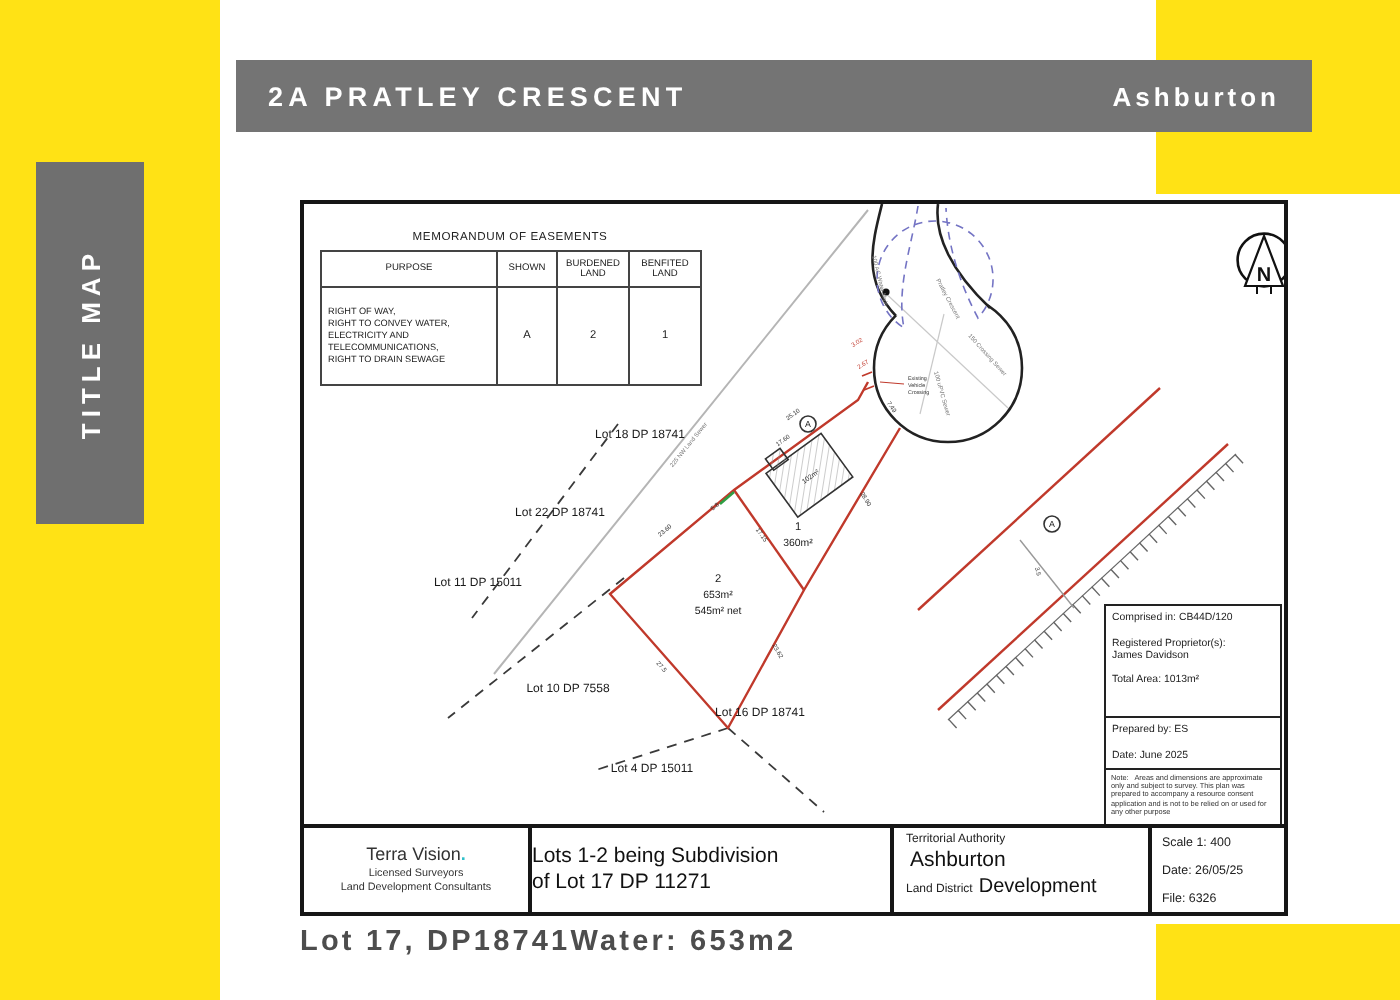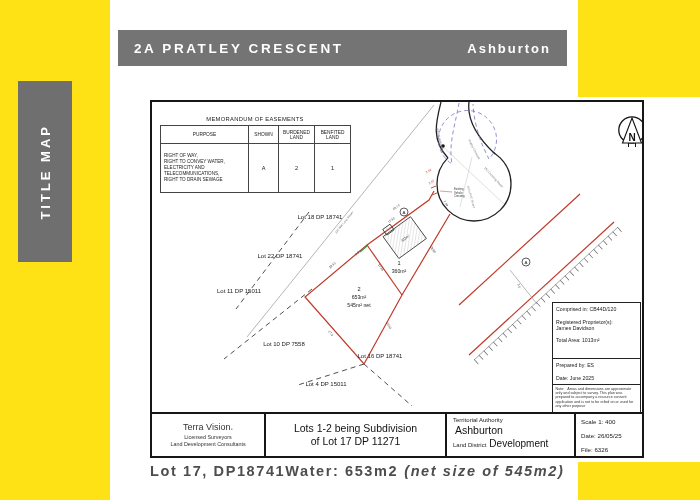--- a/index.html
+++ b/index.html
@@ -10,21 +10,21 @@
   .yellow{background:#ffe215;}
   #yellow-left{left:0;top:0;width:110px;height:500px;}
   #yellow-tr{left:578px;top:0;width:122px;height:97px;}
   #yellow-br{left:578px;top:462px;width:122px;height:38px;}
   
   #titlemap{left:18px;top:81px;width:54px;height:181px;background:#6f6f6f;
             display:flex;align-items:center;justify-content:center;}
   #titlemap span{writing-mode:vertical-rl;transform:rotate(180deg);color:#fff;
             font-weight:bold;font-size:13px;letter-spacing:3px;}
   
-  #headerbar{left:118px;top:30px;width:449px;height:36px;background:#747474;
+  #headerbar{left:118px;top:30px;width:538px;height:36px;background:#747474;
             display:flex;align-items:center;justify-content:space-between;
             padding:0 16px;box-sizing:border-box;color:#fff;font-weight:bold;}
   #headerbar .addr{font-size:13.5px;letter-spacing:2.6px;}
   #headerbar .town{font-size:13px;letter-spacing:2px;}
   
   #sheet{left:150px;top:100px;width:490px;height:354px;border:2px solid #161616;background:#fff;}
   #plansvg{position:absolute;left:0;top:0;}
   
   #memo{left:8px;top:14px;width:190px;}
   #memo .memo-title{text-align:center;font-size:5.8px;letter-spacing:.3px;color:#222;margin-bottom:3px;}
@@ -44,21 +44,21 @@
   #infobox .gap{height:7px;}
   #infobox .gap2{height:6px;}
   
   #titleblock{left:0;bottom:0;right:0;height:42px;border-top:2px solid #161616;display:flex;background:#fff;}
   #titleblock .cell{box-sizing:border-box;}
   #tb1{width:112px;display:flex;flex-direction:column;align-items:center;justify-content:center;}
   #tb1 .firm{font-size:9px;color:#333;margin-bottom:2px;}
   #tb1 .firm .dot{color:#2fbfc9;font-weight:bold;}
   #tb1 .sub{font-size:5.4px;color:#333;line-height:1.35;text-align:center;}
   #tb2{width:183px;border-left:2px solid #161616;border-right:2px solid #161616;
-       display:flex;flex-direction:column;align-items:center;justify-content:center;
+       display:flex;flex-direction:column;justify-content:center;
        font-size:10.5px;color:#111;line-height:1.25;}
   #tb3{width:127px;padding:3px 6px;}
   #tb3 .lbl{font-size:6px;color:#222;}
   #tb3 .big{font-size:10.5px;color:#111;margin:1px 0 2px 2px;}
   #tb3 .row{display:flex;align-items:baseline;gap:3px;margin-top:1px;}
   #tb3 .row .big2{font-size:10px;color:#111;}
   #tb4{flex:1;border-left:2px solid #161616;padding:3.5px 5px;display:flex;flex-direction:column;justify-content:space-between;font-size:6.2px;color:#222;}
   
   #caption{left:150px;top:463px;display:flex;align-items:baseline;
            color:#4d4d4d;font-weight:bold;font-size:14.5px;letter-spacing:1.6px;}
@@ -271,15 +271,14 @@
       <div>Date:  26/05/25</div>
       <div>File:  6326</div>
     </div>
   </div>
 </div>
 
 <div id="caption" class="abs">
   <span>Lot 17, DP18741</span>
   <span class="landwrap">
     <span>Water: 653m2</span>
-    <span class="net">(net size of 545m2)</span>
   </span>
 </div>
 
 </body></html>

